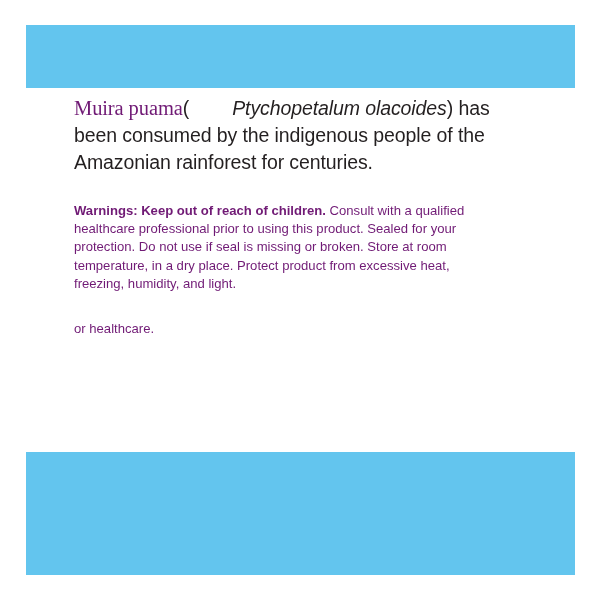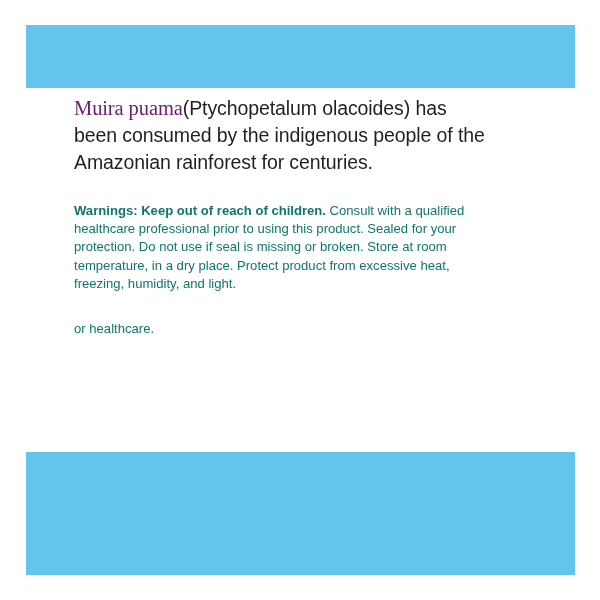--- a/index.html
+++ b/index.html
@@ -52,30 +52,32 @@
     font-weight: 400;
     letter-spacing: -0.1px;
   }
   .headline .botanical-name {
     font-family: "Liberation Serif", "DejaVu Serif", serif;
     font-weight: normal;
     color: #701a75;
     font-size: 20.5px;
   }
   .headline .sci-name {
+    font-style: italic;
+    margin-left: 43px;
   }
 
   .body-block {
     margin-top: 26px;
   }
   .para {
     margin: 0 0 9px 0;
     font-size: 13.1px;
     line-height: 18.2px;
-    color: #0f766e;
+    color: #701a75;
   }
   .para:last-child {
     margin-bottom: 0;
   }
   .para .lead {
     font-weight: bold;
   }
 
   .lot-code {
     margin: 0;

